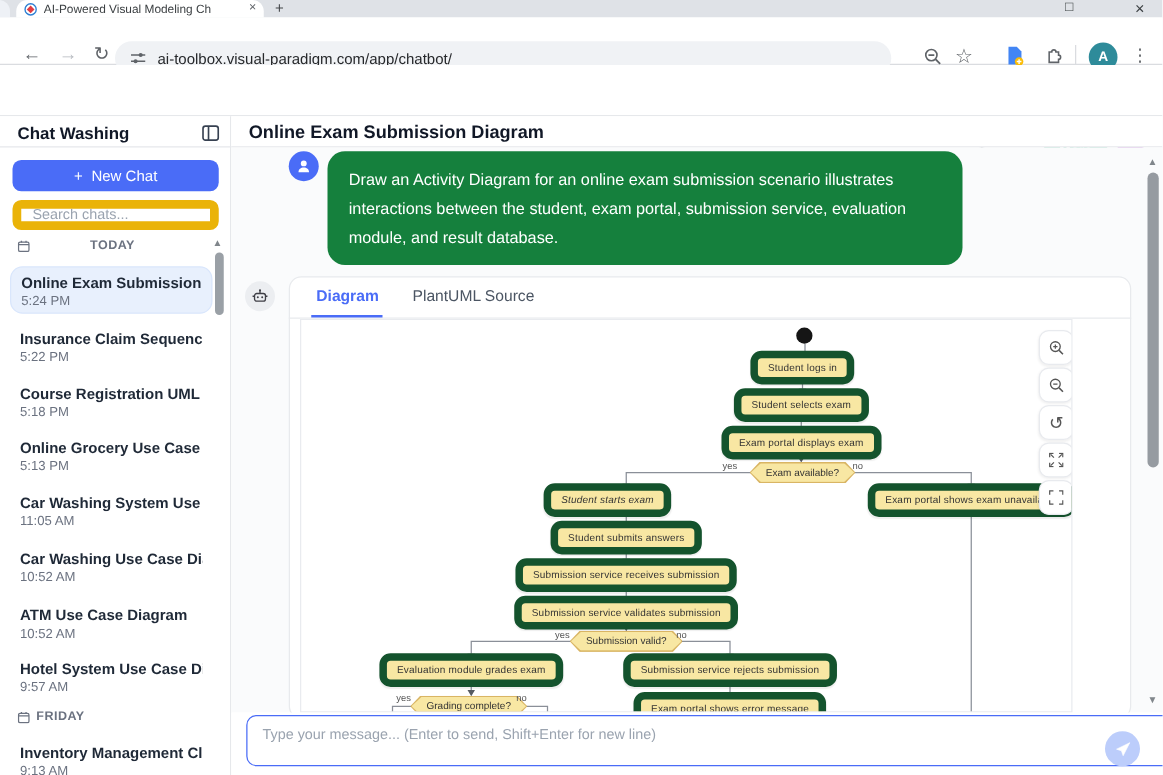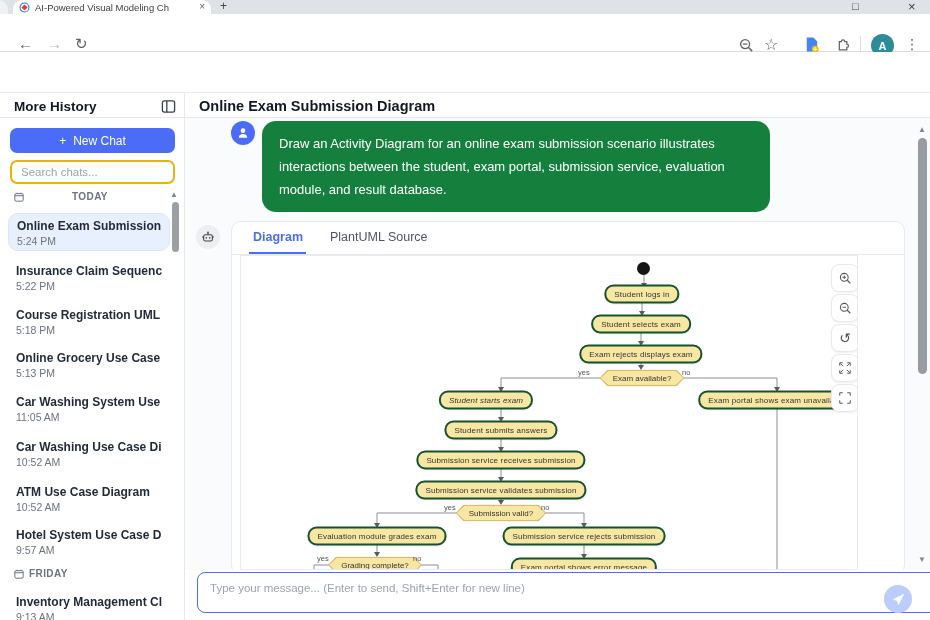--- a/index.html
+++ b/index.html
@@ -26,21 +26,21 @@
   .powered{left:46px;top:78px;font-size:10px;color:#6b7280;}
   .powered a{color:#6b7280;}
   .more-apps{left:832px;top:62px;width:57px;height:25px;background:#32a881;color:#fff;font-size:11px;font-weight:700;border:none;border-radius:13px;display:flex;align-items:center;justify-content:center;}
   .hdr-avatar{left:891px;top:61px;width:27px;height:27px;border-radius:50%;background:#9b1fb8;color:#fff;font-weight:700;font-size:14px;display:flex;align-items:center;justify-content:center;}
   .moon{left:808px;top:64px;font-size:14px;color:#374151;}
   
   .sidebar{left:0;top:93px;width:185px;height:527px;background:#fff;border-right:1px solid #e6e8eb;box-sizing:border-box;}
   .sb-title{left:14px;top:99px;font-size:13.5px;font-weight:700;color:#111827;}
   .sb-border{left:0;top:117px;width:185px;height:1px;background:#e6e8eb;}
   .new-chat{left:10px;top:128px;width:165px;height:25px;background:#4a6cf7;border:none;border-radius:7px;color:#fff;font-size:12px;display:flex;align-items:center;justify-content:center;gap:7px;}
-  .search{left:10px;top:160px;width:165px;height:24px;border:2px solid #eab308;border-radius:7px;box-sizing:border-box;padding:0 9px;font-size:11.5px;color:#374151;outline:none;font-family:"Liberation Sans",sans-serif;}
+  .search{left:10px;top:160px;width:165px;height:24px;border:7px solid #eab308;border-radius:7px;box-sizing:border-box;padding:0 9px;font-size:11.5px;color:#374151;outline:none;font-family:"Liberation Sans",sans-serif;}
   .search::placeholder{color:#9aa3af;}
   .sb-section{font-size:10px;font-weight:700;color:#6b7280;letter-spacing:.4px;display:flex;align-items:center;gap:5px;}
   .chat-item{left:8px;width:162px;height:38px;border-radius:10px;padding:5px 8px;box-sizing:border-box;}
   .chat-item.sel{background:#e8f0fd;border:1px solid #d9e6fc;}
   .ci-title{font-size:12px;font-weight:600;color:#1f2937;white-space:nowrap;overflow:hidden;}
   .ci-time{font-size:10.5px;color:#6b7280;margin-top:2px;}
   .sb-thumb{left:172px;top:202px;width:7px;height:50px;background:#9aa0a6;border-radius:4px;}
   .sb-arrow{left:170px;top:190px;font-size:8px;color:#80868b;}
   
   .main-header{left:185px;top:93px;width:745px;height:25px;border-bottom:1px solid #e6e8eb;box-sizing:border-box;background:#fff;}
@@ -49,21 +49,21 @@
   .user-avatar{left:231px;top:121px;width:24px;height:24px;border-radius:50%;background:#4a6cf7;display:flex;align-items:center;justify-content:center;}
   .bubble{left:262px;top:121px;width:508px;box-sizing:border-box;background:#15803d;border-radius:14px;padding:11px 17px;color:#fff;font-size:13px;line-height:23px;}
   .bot-avatar{left:196px;top:225px;width:24px;height:24px;border-radius:50%;background:#eceef1;display:flex;align-items:center;justify-content:center;}
   .card{left:231px;top:221px;width:674px;height:354px;background:#fff;border:1px solid #e8eaed;border-radius:10px;box-sizing:border-box;}
   .tabrow{left:231px;top:221px;width:674px;height:34px;border-bottom:1px solid #e8eaed;box-sizing:border-box;}
   .dtab{font-size:12.5px;top:230px;}
   .dtab.active{color:#4a6cf7;font-weight:700;}
   .dtab.idle{color:#4b5563;font-weight:500;}
   .tab-underline{left:249px;top:252px;width:57px;height:2px;background:#4a6cf7;}
   .viewport{left:240px;top:255px;width:618px;height:315px;border:1px solid #e9ebef;box-sizing:border-box;background:#fff;overflow:hidden;}
-  .node{position:absolute;transform:translate(-50%,-50%);white-space:nowrap;font-size:8px;letter-spacing:.02em;color:#333;background:#f8e7a3;border:2px solid #14532d;border-radius:9px;padding:3px 8px;box-shadow:0 1px 1px rgba(0,0,0,.07);}
+  .node{position:absolute;transform:translate(-50%,-50%);white-space:nowrap;font-size:8px;letter-spacing:.02em;color:#333;background:#f8e7a3;border:6px solid #14532d;border-radius:9px;padding:3px 8px;box-shadow:0 1px 1px rgba(0,0,0,.07);}
   .decision{position:absolute;transform:translate(-50%,-50%);padding:1px;background:#d9b564;
             clip-path:polygon(8px 0,calc(100% - 8px) 0,100% 50%,calc(100% - 8px) 100%,8px 100%,0 50%);text-align:center;}
   .decision>span{display:block;white-space:nowrap;font-size:8px;color:#333;background:#f8e7a3;padding:3px 12px;
             clip-path:polygon(8px 0,calc(100% - 8px) 0,100% 50%,calc(100% - 8px) 100%,8px 100%,0 50%);}
   .ylabel{position:absolute;font-size:7.5px;color:#555;}
   .start-node{position:absolute;left:396px;top:6px;width:13px;height:13px;border-radius:50%;background:#151515;}
   .zbtn{position:absolute;left:590px;width:26px;height:26px;background:#fff;border:1px solid #e8eaee;border-radius:8px;box-shadow:0 1px 2px rgba(0,0,0,.06);display:flex;align-items:center;justify-content:center;color:#555;}
   
   .scroll-track{left:914px;top:118px;width:16px;height:452px;background:#fafbfc;}
   .scroll-thumb{left:918px;top:138px;width:9px;height:236px;background:#969ba1;border-radius:5px;}
@@ -90,20 +90,31 @@
   </div>
   <span class="abs newtab">+</span>
   <span class="abs winbtn" style="left:852px;">□</span>
   <span class="abs winbtn" style="left:908px;font-size:13px;">×</span>
 </div>
 
 <div class="abs toolbar">
   <span class="abs navglyph" style="left:18px;">←</span>
   <span class="abs navglyph" style="left:47px;color:#b6bac0;">→</span>
   <span class="abs navglyph" style="left:75px;">↻</span>
+  <div class="abs omnibox">
+    <svg width="13" height="13" viewBox="0 0 16 16">
+      <g stroke="#5f6368" stroke-width="1.5" fill="none">
+        <line x1="1" y1="5" x2="15" y2="5"></line>
+          <line x1="1" y1="11" x2="15" y2="11"></line>
+      </g>
+      <circle cx="10.5" cy="5" r="2" fill="#5f6368"></circle>
+        <circle cx="5.5" cy="11" r="2" fill="#5f6368"></circle>
+    </svg>
+    <span class="url">ai-toolbox.visual-paradigm.com/app/chatbot/</span>
+  </div>
   <svg class="abs" style="left:739px;top:24px;" width="15" height="15" viewBox="0 0 16 16">
     <circle cx="6.5" cy="6.5" r="4.8" fill="none" stroke="#5f6368" stroke-width="1.4"></circle>
     <line x1="10.2" y1="10.2" x2="14" y2="14" stroke="#5f6368" stroke-width="1.6"></line>
     <line x1="4" y1="6.5" x2="9" y2="6.5" stroke="#5f6368" stroke-width="1.3"></line>
   </svg>
   <span class="abs" style="left:764px;top:21px;font-size:16px;color:#5f6368;">☆</span>
   <svg class="abs" style="left:803px;top:22px;" width="17" height="17" viewBox="0 0 18 18">
     <path d="M4 1.5 h7 l4 4 v11 h-11 z" fill="#4285f4"></path>
     <circle cx="13" cy="14" r="3.6" fill="#fbbc05"></circle>
     <path d="M13 12 v4 M11 14 h4" stroke="#fff" stroke-width="1.2"></path>
@@ -135,21 +146,21 @@
       <ellipse cx="8" cy="8" rx="2.9" ry="6.4"></ellipse>
       <line x1="1.6" y1="8" x2="14.4" y2="8"></line>
     </g>
   </svg>
   <span class="abs moon">☾</span>
   <button class="abs more-apps">More Apps</button>
   <div class="abs hdr-avatar">A</div>
 </div>
 
 <div class="abs sidebar"></div>
-<div class="abs sb-title">More History</div>
+<div class="abs sb-title">Chat Washing</div>
 <svg class="abs" style="left:161px;top:99px;" width="15" height="15" viewBox="0 0 16 16">
   <rect x="1.5" y="2" width="13" height="12" rx="2" fill="none" stroke="#374151" stroke-width="1.4"></rect>
   <line x1="6.2" y1="2" x2="6.2" y2="14" stroke="#374151" stroke-width="1.4"></line>
 </svg>
 <div class="abs sb-border"></div>
 <button class="abs new-chat">
   <span>+</span>
   <span>New Chat</span>
 </button>
 <input class="abs search" placeholder="Search chats..." style="">
@@ -256,21 +267,21 @@
              M343,288 V298 M536,152 V315" fill="none" stroke="#8a8f98" stroke-width="1"></path>
     <path d="M400,27h6l-3,5z M398,55h6l-3,5z M397,85h6l-3,5z M397,109h6l-3,5z
              M257,131h6l-3,5z M533,131h6l-3,5z M257,161h6l-3,5z M257,191h6l-3,5z
              M257,221h6l-3,5z M257,244h6l-3,5z M133,267h6l-3,5z M340,267h6l-3,5z
              M133,296h6l-3,5z M340,298h6l-3,5z" fill="#565b62"></path>
   </svg>
 
   <div class="start-node"></div>
   <div class="node" style="left:401px;top:38px;">Student logs in</div>
   <div class="node" style="left:400px;top:68px;">Student selects exam</div>
-  <div class="node" style="left:400px;top:98px;">Exam rejects displays exam</div>
+  <div class="node" style="left:400px;top:98px;">Exam portal displays exam</div>
   <div class="decision" style="left:401px;top:122px;">
       <span>Exam available?</span>
     </div>
   <div class="node" style="left:245px;top:144px;font-style:italic;">Student starts exam</div>
   <div class="node" style="left:260px;top:174px;">Student submits answers</div>
   <div class="node" style="left:260px;top:234px;">Submission service validates submission</div>
   <div class="node" style="left:260px;top:204px;">Submission service receives submission</div>
   <div class="decision" style="left:260px;top:257px;">
       <span>Submission valid?</span>
     </div>

